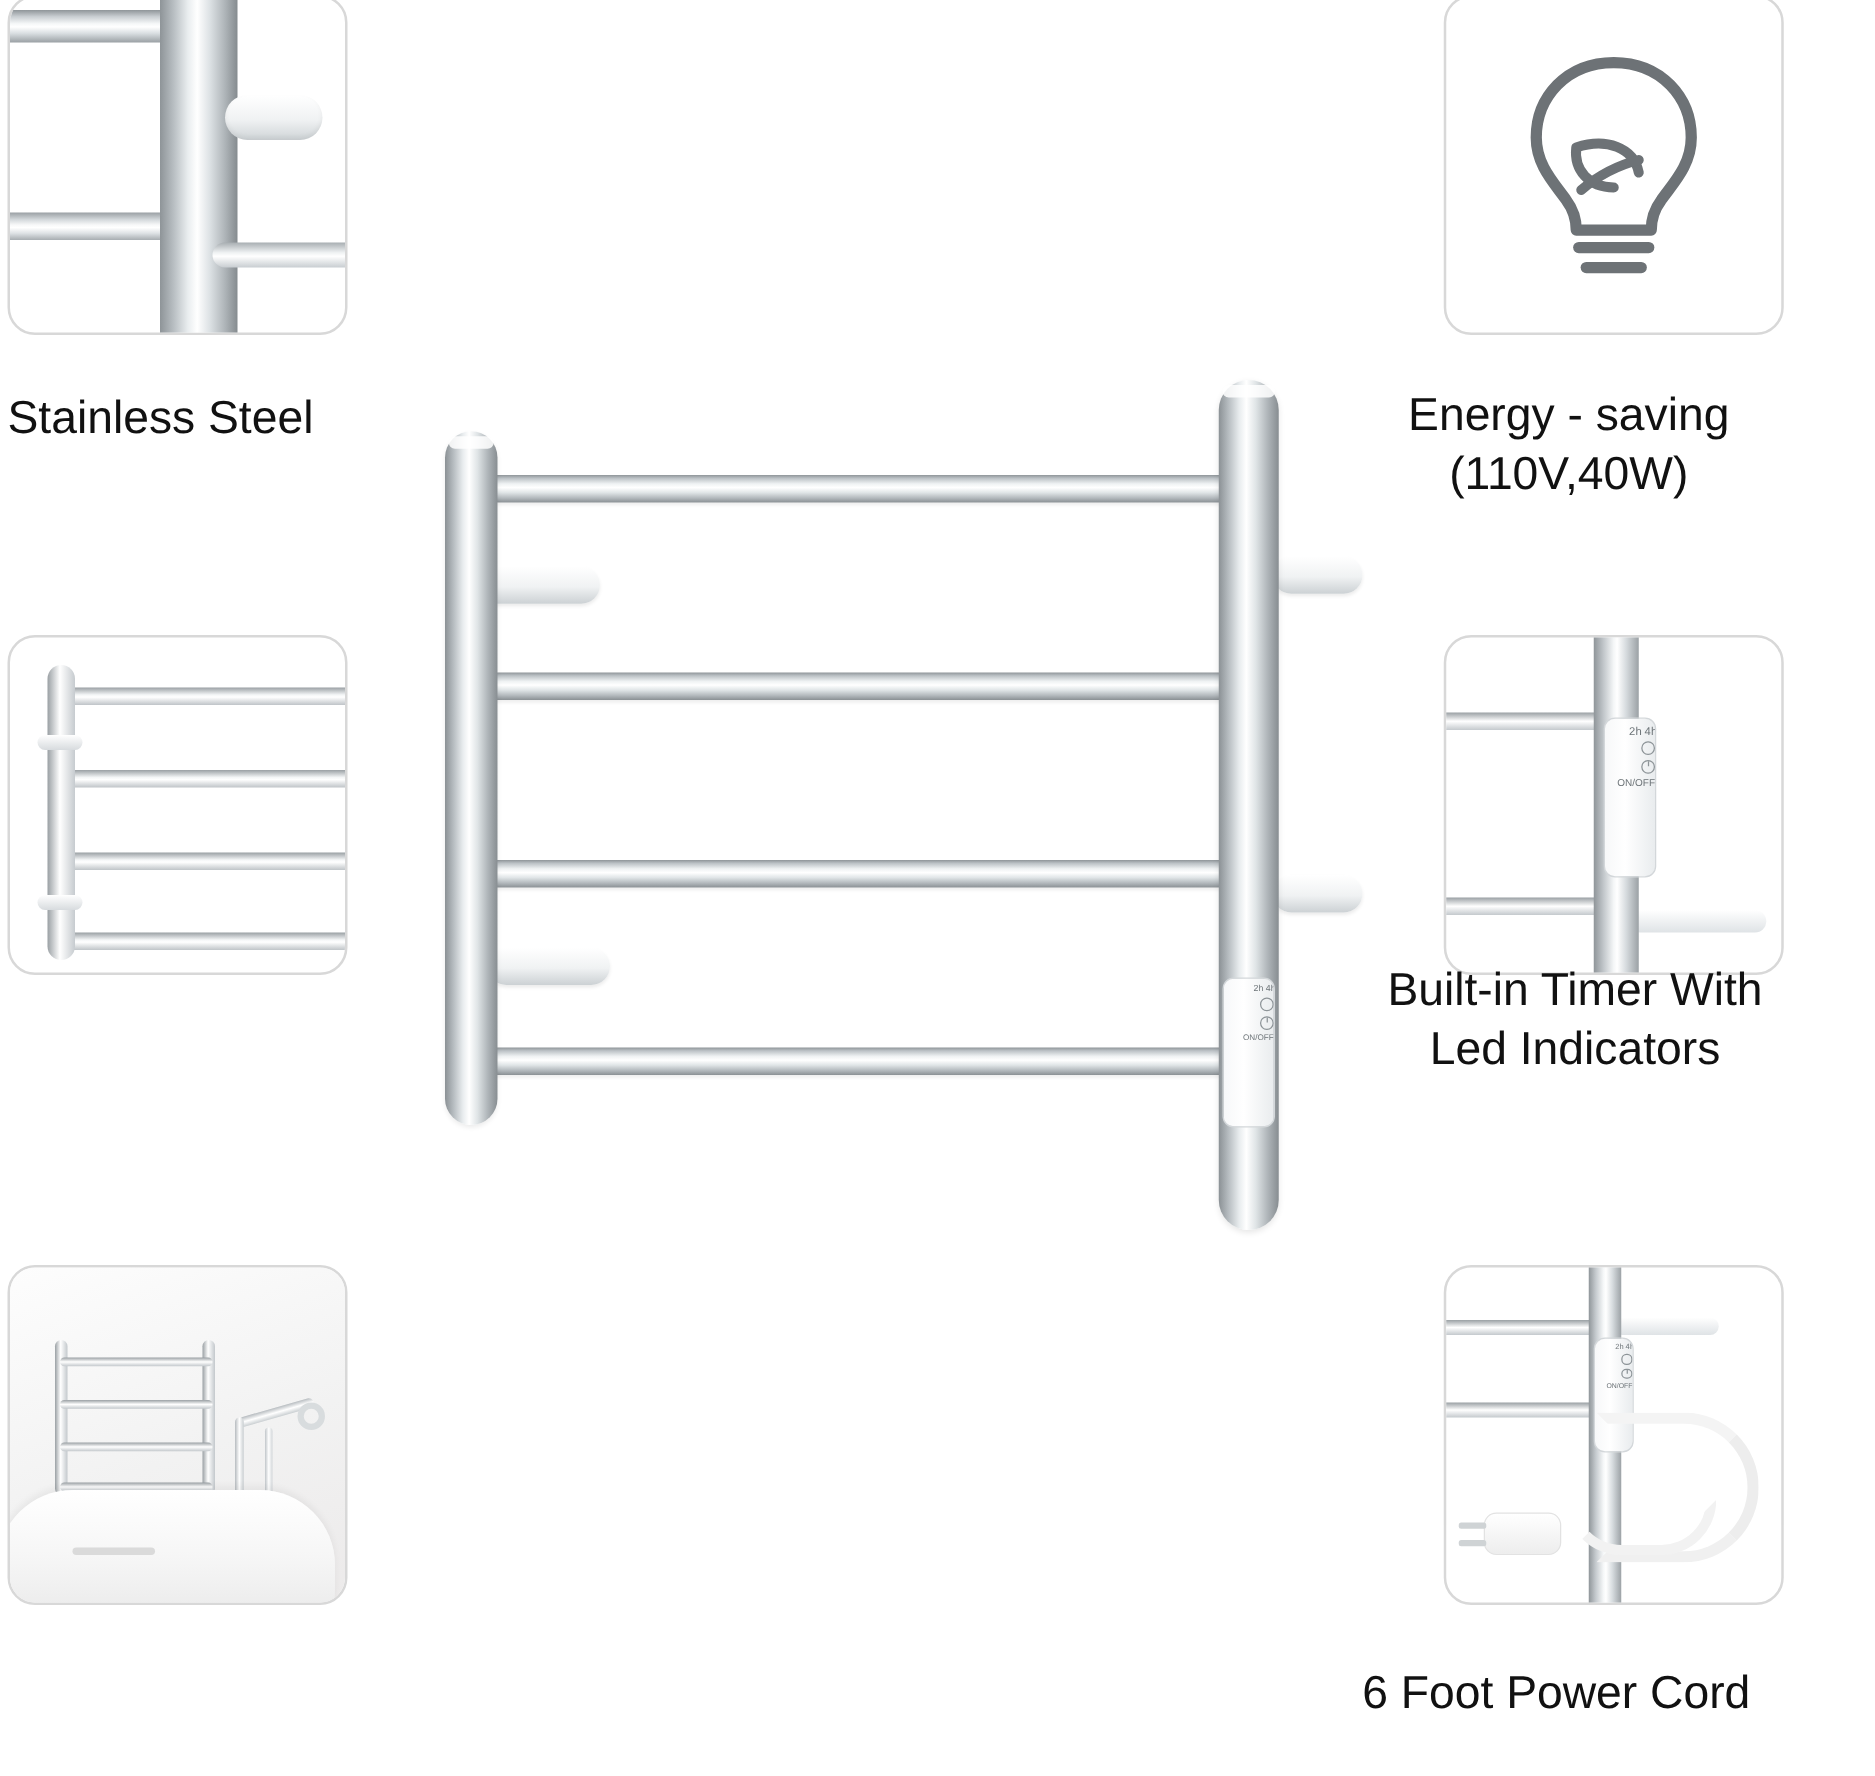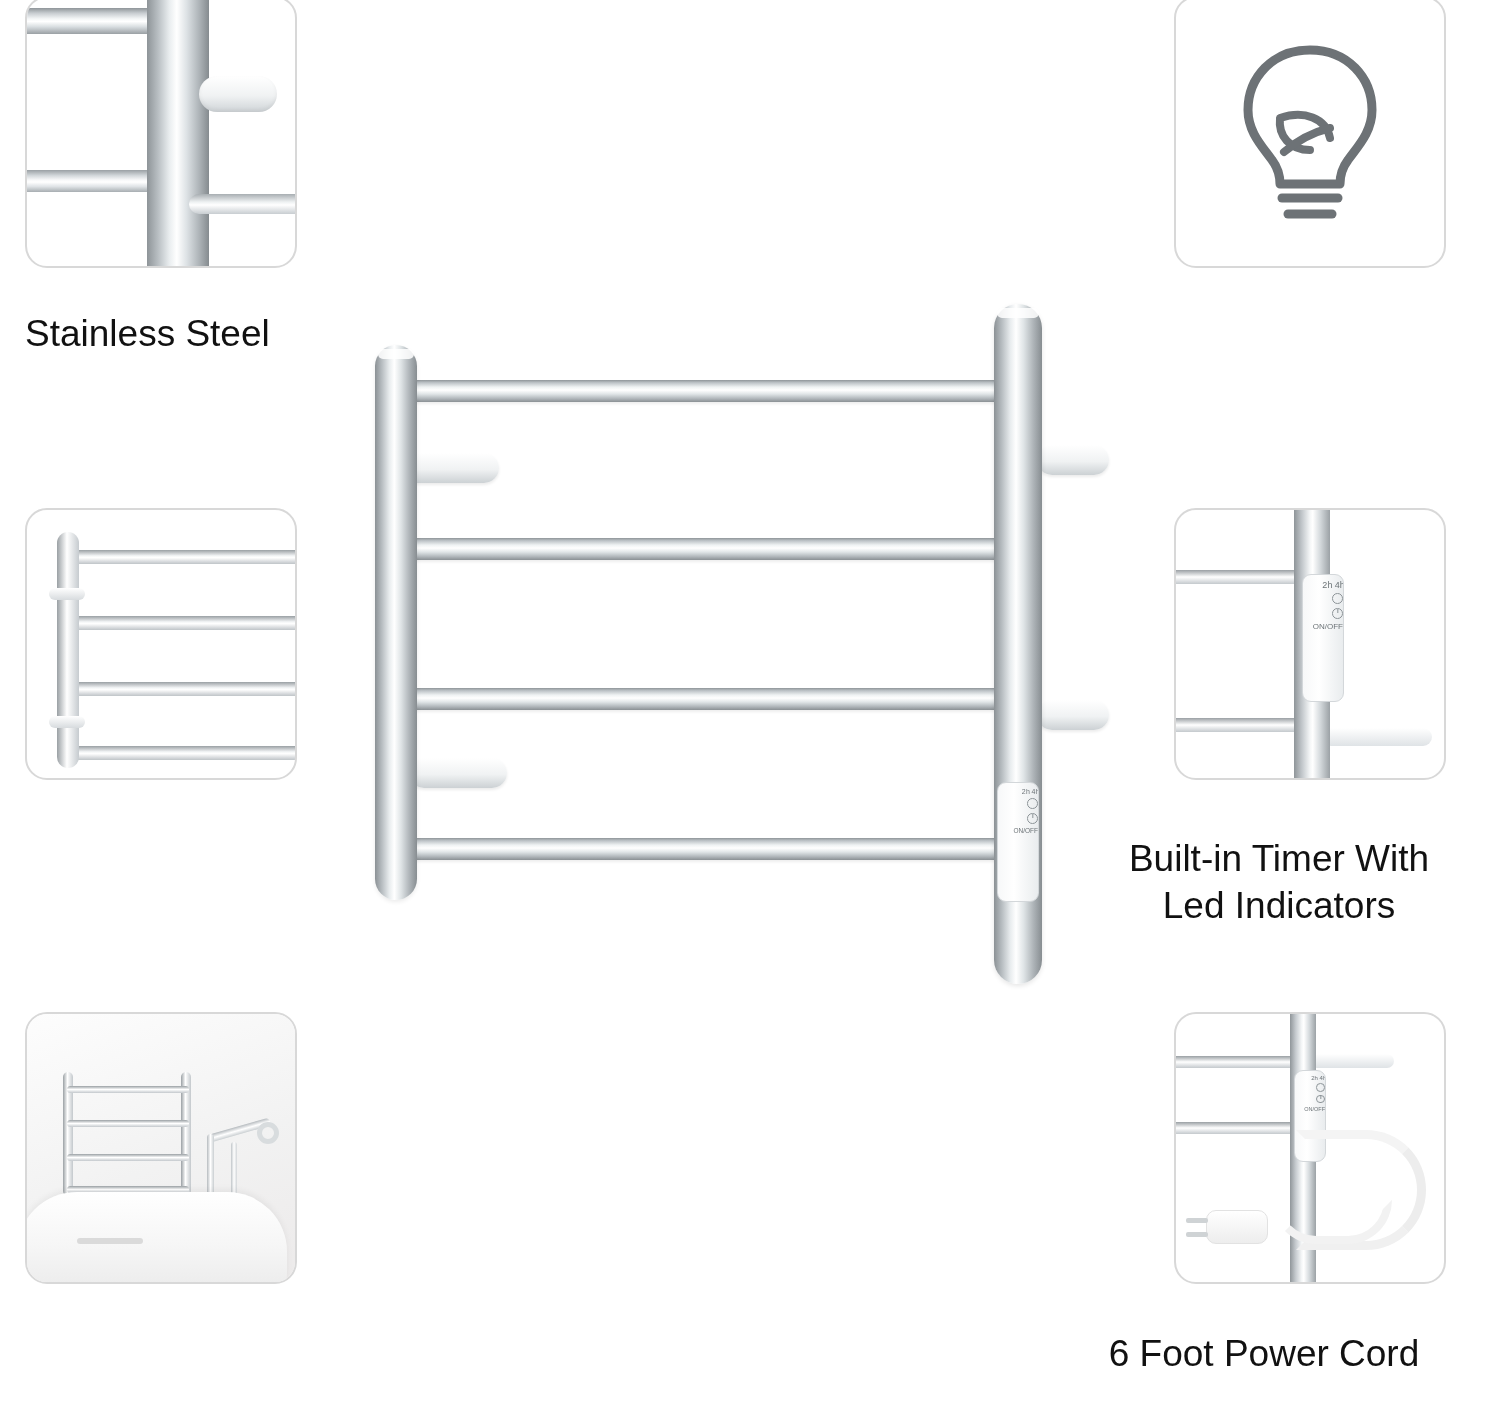--- a/index.html
+++ b/index.html
@@ -12,21 +12,20 @@
     height: 1421px;
     position: relative;
     font-family: "Liberation Sans", sans-serif;
     color: #1a1a1a;
     overflow: hidden;
   }
 
   .stage {
     position: absolute;
     inset: 0;
-    margin-left: 19px;
   }
 
   
   .tile {
     position: absolute;
     border: 2px solid #d8d8d8;
     border-radius: 22px;
     background: #ffffff;
     overflow: hidden;
     box-sizing: border-box;
@@ -295,21 +294,21 @@
     left: 648px; top: 492px; width: 42px; height: 120px;
   }
   #product .panel-main .leds { font-size: 7px; }
   #product .panel-main .onoff { font-size: 6.5px; }
 
   
   #cap-steel  { left: 6px;   top: 310px;  width: 310px; }
   #cap-bars   { left: 6px;   top: 812px;  width: 310px; }
   #cap-wall   { left: 6px;   top: 1330px; width: 330px; }
   #cap-energy { left: 1020px; top: 308px;  width: 470px; text-align: center; }
-  #cap-timer  { left: 1030px; top: 835px;  width: 460px; text-align: center; }
+  #cap-timer  { left: 1030px; top: 768px;  width: 460px; text-align: center; }
   #cap-plug   { left: 1000px; top: 1330px; width: 490px; text-align: center; }
 </style>
 </head>
 <body>
 
 <div class="stage">
 
   <div class="tile" id="tile-steel">
     <div class="rung r1"></div>
     <div class="rung2 r2"></div>
@@ -355,20 +354,24 @@
         <path d="M90 18 C52 18 28 46 28 78 C28 100 42 114 52 128 C58 136 60 144 60 152 L120 152 C120 144 122 136 128 128 C138 114 152 100 152 78 C152 46 128 18 90 18 Z"></path>
         <path d="M62 166 L118 166"></path>
         <path d="M68 182 L112 182"></path>
       </g>
       <g fill="none" stroke="#6d7276" stroke-width="8" stroke-linecap="round" stroke-linejoin="round">
         <path d="M90 118 C70 118 58 104 60 86 C84 78 106 86 110 106"></path>
         <path d="M64 120 C78 108 94 100 110 96"></path>
       </g>
     </svg>
   </div>
+  <div class="caption center" id="cap-energy">
+    <div>Energy - saving</div>
+    <div>(110V,40W)</div>
+  </div>
 
   <div class="tile" id="tile-timer">
     <div class="rail t1"></div>
     <div class="rail t2"></div>
     <div class="stub"></div>
     <div class="post"></div>
 
     <div class="panel" style="left:126px; top:64px; width:42px; height:128px;">
       <div class="leds">
         <span>2h</span>

